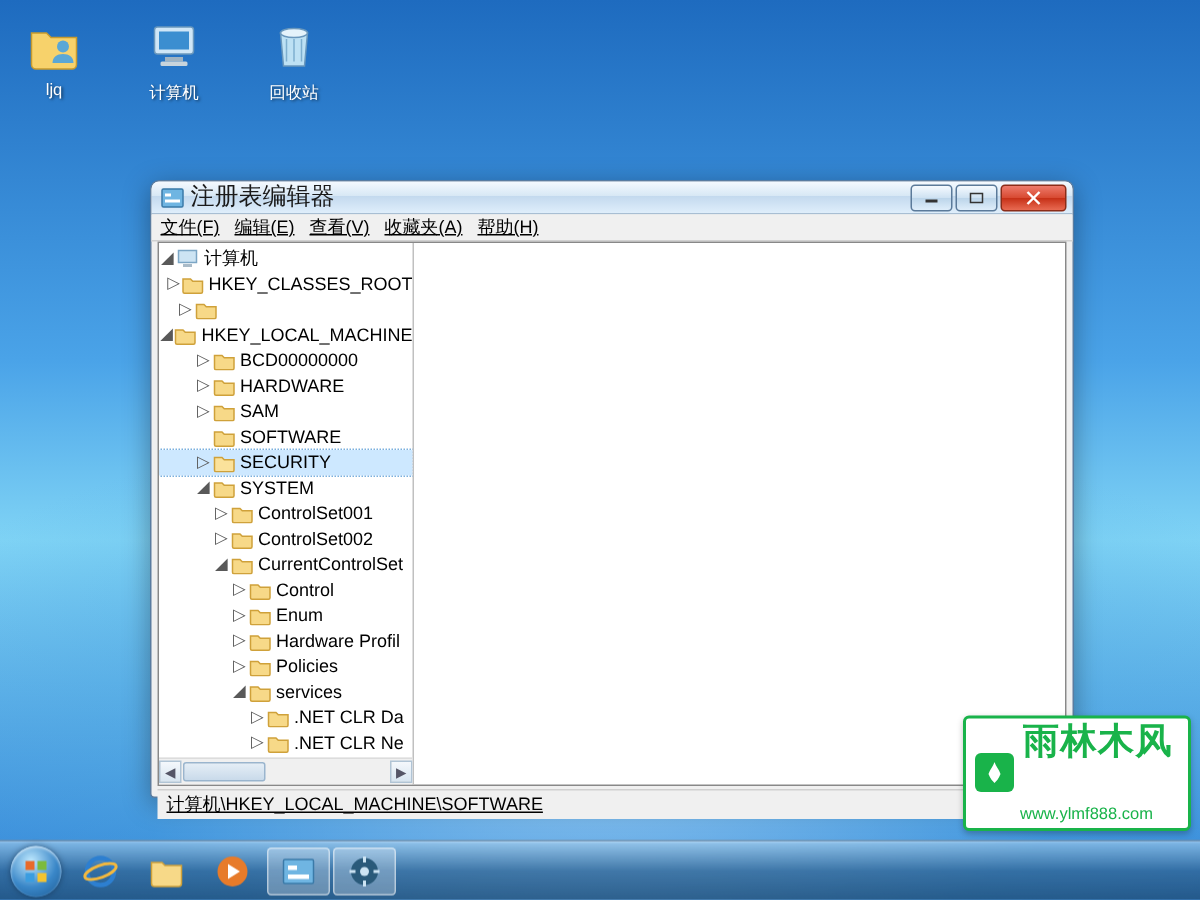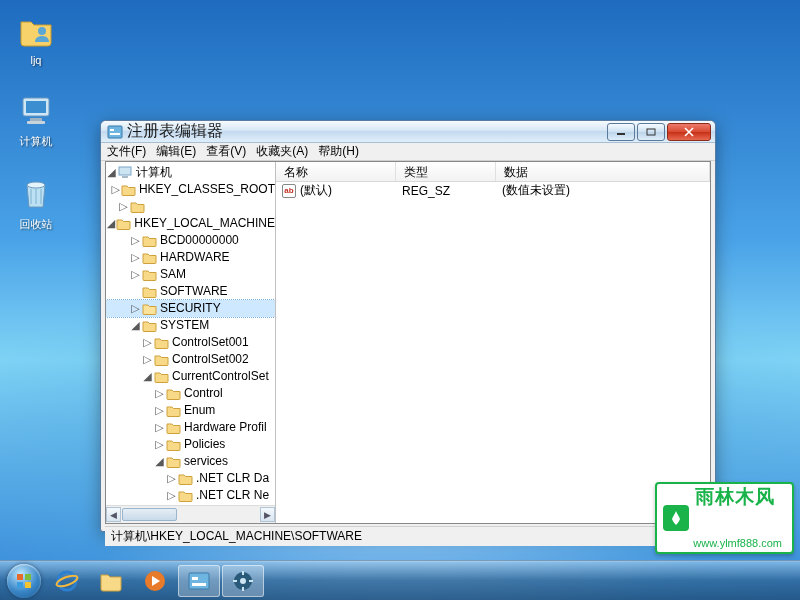--- a/index.html
+++ b/index.html
@@ -1,66 +1,66 @@
 <!DOCTYPE html>
 <html><head>
   <meta charset="utf-8">
   <style>
     * { margin: 0; padding: 0; box-sizing: border-box; font-family: "Microsoft YaHei", "Segoe UI", Tahoma, sans-serif; }
     body { width: 800px; height: 600px; overflow: hidden; position: relative; background: linear-gradient(180deg, #2d7fd6 0%, #4aa3e8 35%, #6fc5f0 55%, #3a8fd0 100%); }
     .desktop-bg { position: absolute; inset: 0; background: radial-gradient(ellipse 900px 400px at 50% 85%, rgba(200,235,255,0.55) 0%, rgba(80,170,225,0.3) 35%, transparent 60%), linear-gradient(180deg,#1e6bbf 0%, #4aa3e8 40%, #7fd3f5 60%, #2d7fd6 100%); }
-    .desktop-icons { position: absolute; top: 10px; left: 8px; display: flex; flex-direction: column; gap: 24px; }
+    .desktop-icons { position: absolute; top: 10px; left: 8px; display: flex; flex-direction: row; gap: 24px; }
     .dicon { width: 56px; text-align: center; color: #fff; font-size: 11px; text-shadow: 1px 1px 2px rgba(0,0,0,.6); cursor: default; }
     .dicon .iimg { width: 40px; height: 40px; margin: 0 auto 4px; display: flex; align-items: center; justify-content: center; }
     .dicon .iimg svg { width: 36px; height: 36px; }
 
     .window { position: absolute; left: 100px; top: 120px; width: 616px; height: 412px; background: #f0f0f0; border: 1px solid #5a7ca0; border-radius: 6px 6px 3px 3px; box-shadow: 0 4px 18px rgba(0,0,0,.35); display: flex; flex-direction: column; }
     .titlebar { height: 26px; background: linear-gradient(#f5faff,#d8e8f5 45%,#c3d9ee 46%,#dfeefb); border-radius: 5px 5px 0 0; display: flex; align-items: center; padding: 0 4px 0 6px; border-bottom: 1px solid #a8bed3; }
     .tb-icon { width: 16px; height: 16px; margin-right: 4px; }
     .tb-title { font-size: 16px; color: #1a1a1a; flex: 1; }
     .tb-btns { display: flex; gap: 0; }
     .tb-btn { width: 28px; height: 18px; border: 1px solid #5b7a9a; border-radius: 3px; margin-left: 2px; display: flex; align-items: center; justify-content: center; font-size: 10px; background: linear-gradient(#f5faff,#cfe2f2 48%,#bcd5ea 52%,#dfeefb); }
     .tb-btn.close { width: 44px; background: linear-gradient(#ed7a6b,#d84b33 48%,#c73118 52%,#e86a52); border-color:#8b2c18; color:#fff; }
     .menubar { height: 20px; background: #f0f0f0; border-bottom: 1px solid #d0d0d0; display: flex; align-items: center; padding: 0 6px; font-size: 12px; color: #000; }
-    .menubar span { margin-right: 10px; cursor: default; }
+    .menubar span { margin-right: 10px; cursor: default; text-decoration: underline; }
     .content { flex: 1; display: flex; background: #fff; border: 1px solid #888; margin: 0 4px; }
     .tree { width: 170px; border-right: 1px solid #c0c0c0; overflow: hidden; font-size: 12px; padding: 2px 0; position: relative; }
     .tree-inner { position: relative; }
     .tree ul { list-style: none; }
     .tree li { white-space: nowrap; line-height: 17px; }
     .node { display: flex; align-items: center; height: 17px; }
     .tw { width: 11px; text-align: center; color: #595959; font-size: 11px; margin-right: 1px; user-select: none; }
     .fold-ico { width: 15px; height: 13px; margin-right: 3px; display: inline-block; }
     .fold-ico svg { width: 15px; height: 13px; display: block; }
     .node.sel { background: #cde8ff; outline: 1px dotted #7ab0de; }
     .node.sel .lbl { color: #000; }
     .lbl { color: #000; }
     .ind { display: inline-block; }
     .list { flex: 1; font-size: 12px; }
     .list-head { height: 20px; background: linear-gradient(#fff,#f2f2f2); border-bottom: 1px solid #d8d8d8; display: flex; }
     .list-head .col { padding: 2px 8px; border-right: 1px solid #e0e0e0; font-size: 12px; }
     .list-body .row { display: flex; height: 17px; align-items: center; }
     .list-body .cell { padding: 0 6px; display: flex; align-items: center; }
     .ab-ico { width: 14px; height: 14px; margin-right: 4px; border: 1px solid #888; border-radius: 2px; font-size: 8px; display: inline-flex; align-items: center; justify-content: center; color: #c03020; background: #fff; font-weight: bold; }
-    .statusbar { height: 20px; background: #f0f0f0; border-top: 1px solid #d0d0d0; margin: 2px 4px 4px; padding: 2px 6px; font-size: 12px; color: #000; display: flex; align-items: center; }
+    .statusbar { height: 20px; background: #f0f0f0; border-top: 1px solid #d0d0d0; margin: 2px 4px 4px; padding: 2px 6px; font-size: 12px; color: #000; display: flex; align-items: center; text-decoration: underline; }
     .hsbar { height: 18px; border-top: 1px solid #dcdcdc; background: #f0f0f0; position: relative; }
     .hsbar .thumb { position: absolute; left: 16px; top: 2px; width: 55px; height: 13px; background: linear-gradient(#e5eef6,#c9daea); border: 1px solid #9ab5ce; border-radius: 2px; }
     .hsbar .arr { position: absolute; top: 1px; width: 15px; height: 15px; background: linear-gradient(#f4f8fc,#d8e5f0); border: 1px solid #b0c4d5; display:flex; align-items:center; justify-content:center; font-size:9px; color:#556; }
     .hsbar .arr.l { left: 0; }
     .hsbar .arr.r { right: 0; }
 
     .taskbar { position: absolute; left: 0; right: 0; bottom: 0; height: 40px; background: linear-gradient(180deg, rgba(250,253,255,.45) 0, rgba(170,205,230,.55) 4%, rgba(48,94,135,.65) 50%, rgba(30,70,105,.7)); border-top: 1px solid rgba(255,255,255,.35); display: flex; align-items: center; padding: 0 4px; backdrop-filter: blur(2px); }
     .start-btn { width: 40px; height: 40px; display:flex; align-items:center; justify-content:center; }
     .start-orb { width: 34px; height: 34px; border-radius: 50%; background: radial-gradient(circle at 40% 30%, #bfe9ff, #3a87c8 55%, #1a5790); box-shadow: inset 0 1px 2px rgba(255,255,255,.7), 0 0 4px rgba(20,50,80,.7); display:flex; align-items:center; justify-content:center; }
     .task-icons { display: flex; gap: 2px; margin-left: 2px; }
     .ticon { width: 42px; height: 32px; border-radius: 3px; display:flex; align-items:center; justify-content:center; }
     .ticon.active { background: rgba(255,255,255,.28); box-shadow: inset 0 0 0 1px rgba(255,255,255,.5); }
     .watermark { position: absolute; right: 6px; bottom: 46px; display: flex; align-items: center; gap: 6px; background: #fff; border: 2px solid #19b34a; border-radius: 4px; padding: 3px 10px 3px 6px; box-shadow: 0 2px 4px rgba(0,0,0,.25); }
     .watermark .wm-logo { width: 26px; height: 26px; border-radius: 4px; background: #19b34a; display:flex; align-items:center; justify-content:center; color:#fff; }
-    .watermark .wm-text { color: #19b34a; font-weight: bold; font-size: 19px; letter-spacing: 1px; }
+    .watermark .wm-text { color: #19b34a; font-weight: bold; font-size: 24px; letter-spacing: 1px; }
     .watermark .wm-url { font-size: 11px; color: #19b34a; margin-left: -2px; margin-top: 29px; }
     .wm-wrap { display:flex; flex-direction:column; line-height:1.1; }
   </style>
 </head>
 <body>
 
 <div class="desktop-bg"></div>
 
 <div class="desktop-icons">
   <div class="dicon">
@@ -401,41 +401,20 @@
         </li>
       </ul>
       </div>
       <div class="hsbar" style="position:absolute;left:0;right:0;bottom:0;">
         <div class="arr l">◀</div>
         <div class="thumb"></div>
         <div class="arr r">▶</div>
       </div>
     </div>
 
-    <div class="list">
-      <div class="list-head">
-        <div class="col" style="width:120px">名称</div>
-        <div class="col" style="width:100px">类型</div>
-        <div class="col" style="flex:1">数据</div>
-      </div>
-      <div class="list-body">
-        <div class="row">
-          <div class="cell" style="width:120px">
-            <span class="ab-ico">ab</span>
-            <span>(默认)</span>
-          </div>
-          <div class="cell" style="width:100px">
-              <span>REG_SZ</span>
-            </div>
-          <div class="cell" style="flex:1">
-              <span>(数值未设置)</span>
-            </div>
-        </div>
-      </div>
-    </div>
   </div>
 
   <div class="statusbar">
     <span>计算机\HKEY_LOCAL_MACHINE\SOFTWARE</span>
   </div>
 </div>
 
 <div class="watermark">
   <div class="wm-logo">
     <svg width="18" height="18" viewBox="0 0 18 18">

